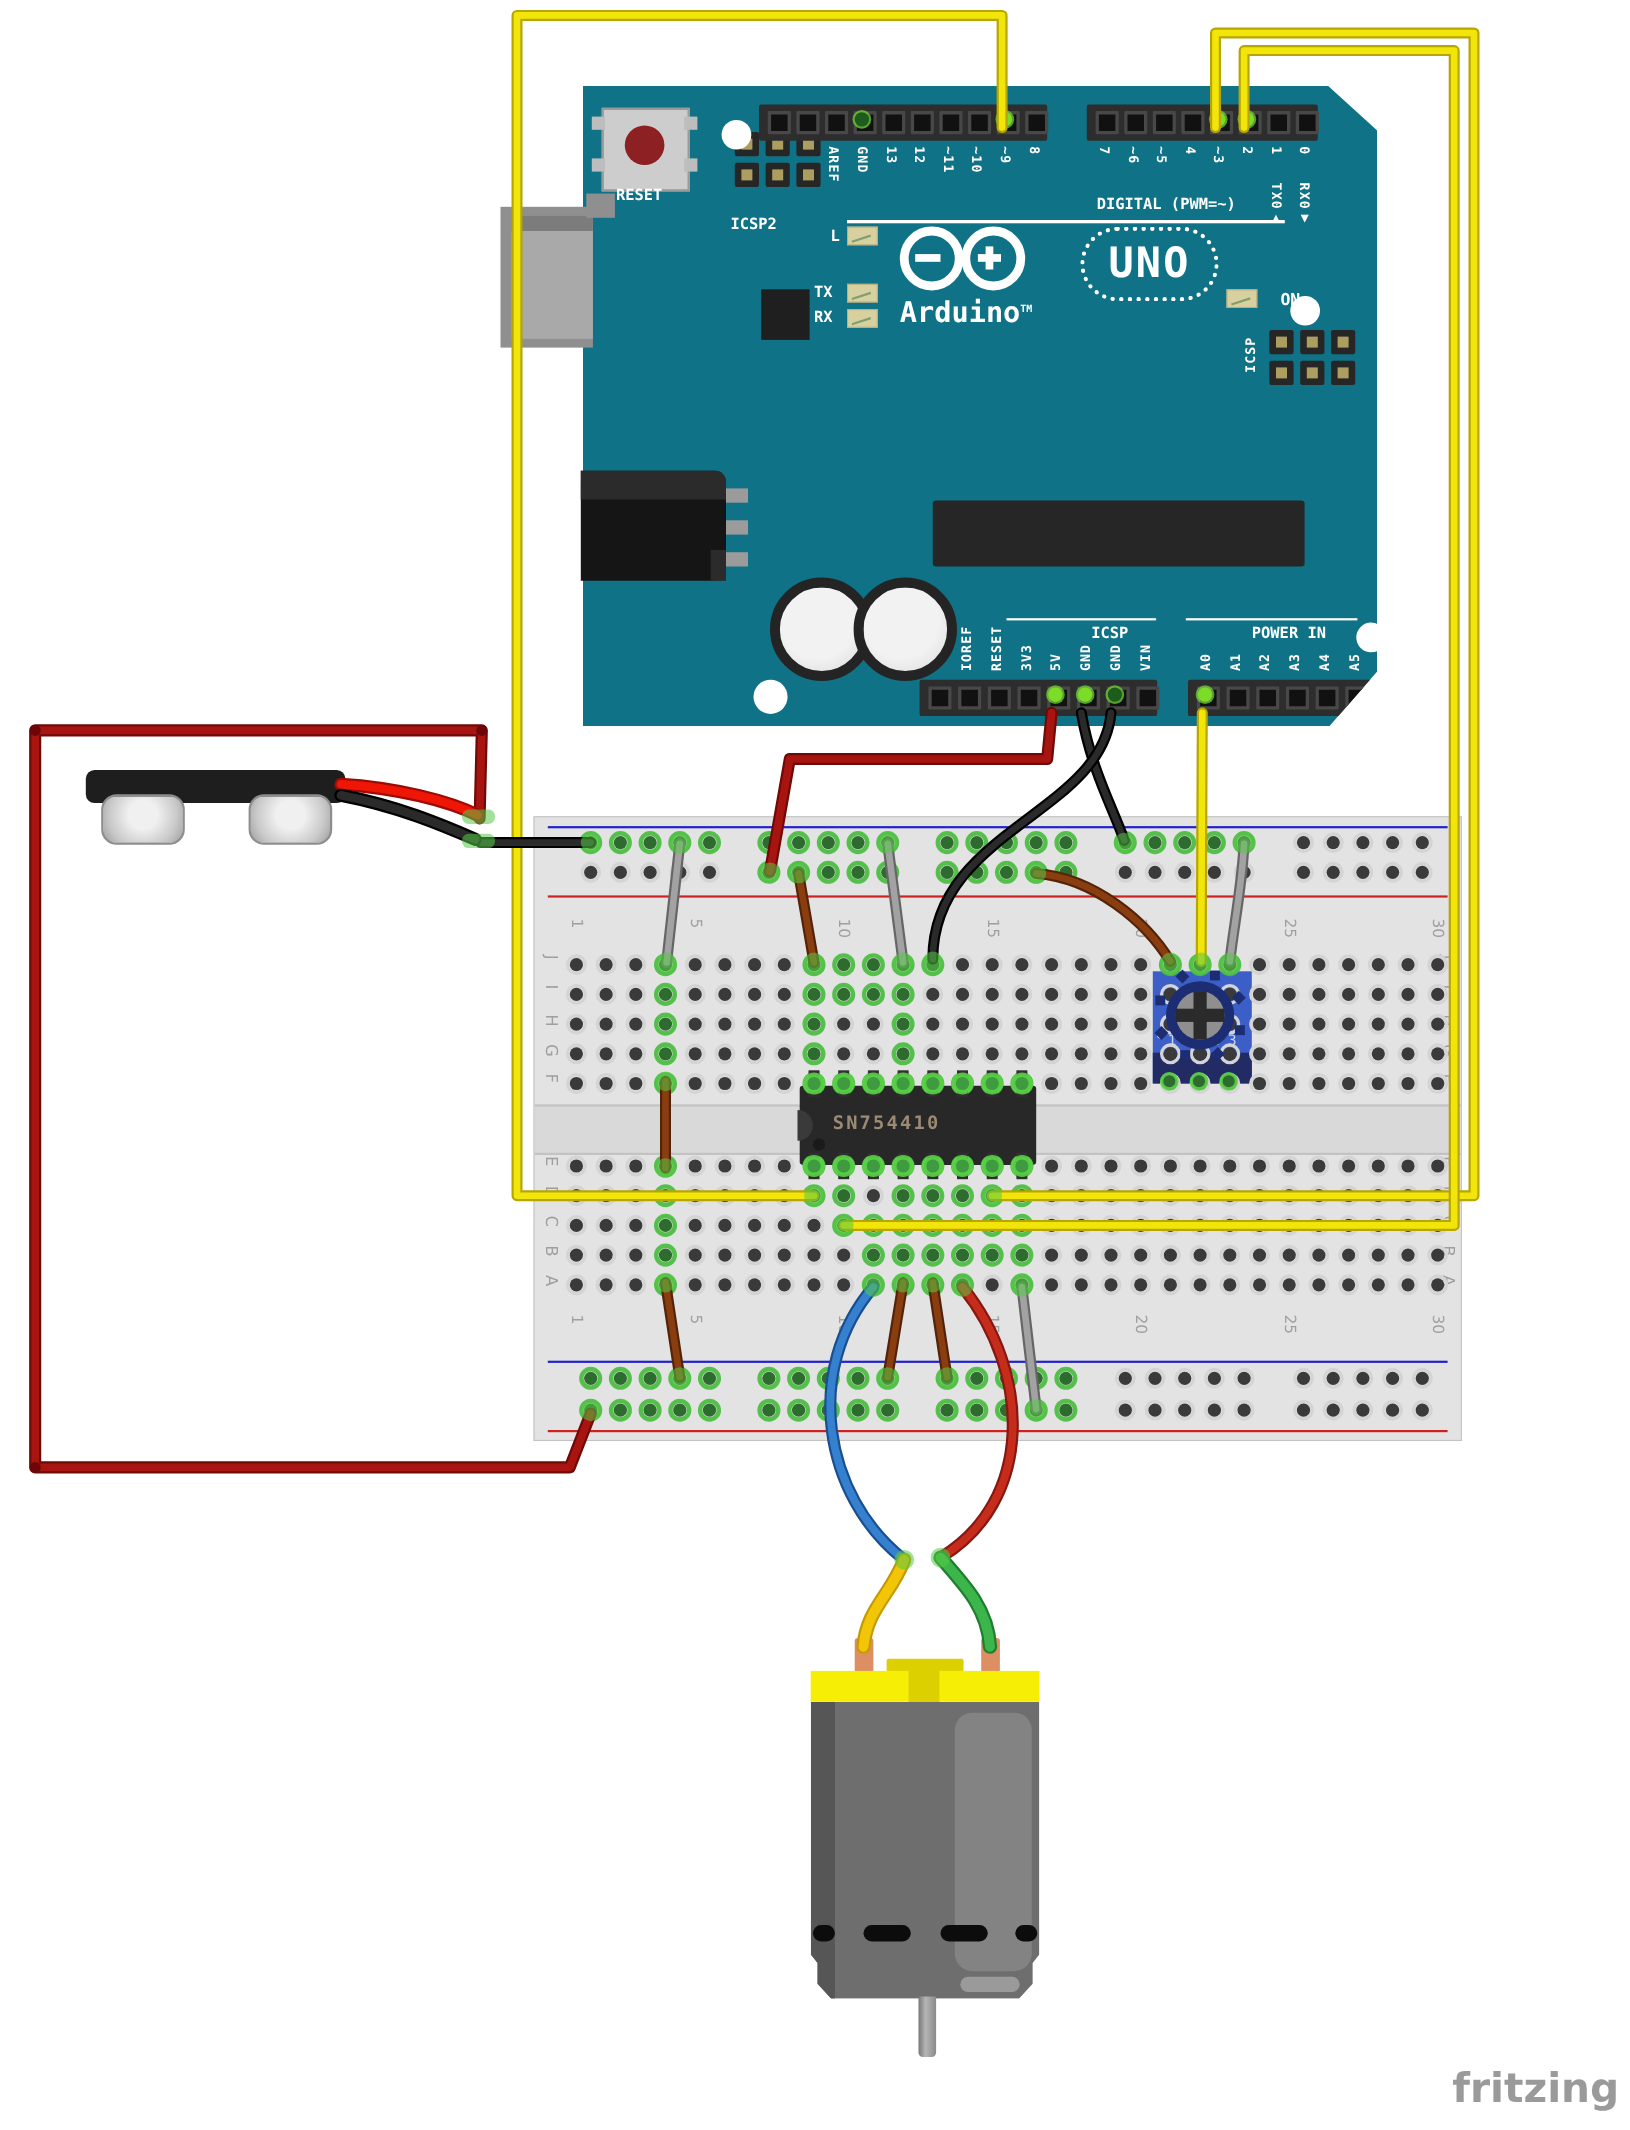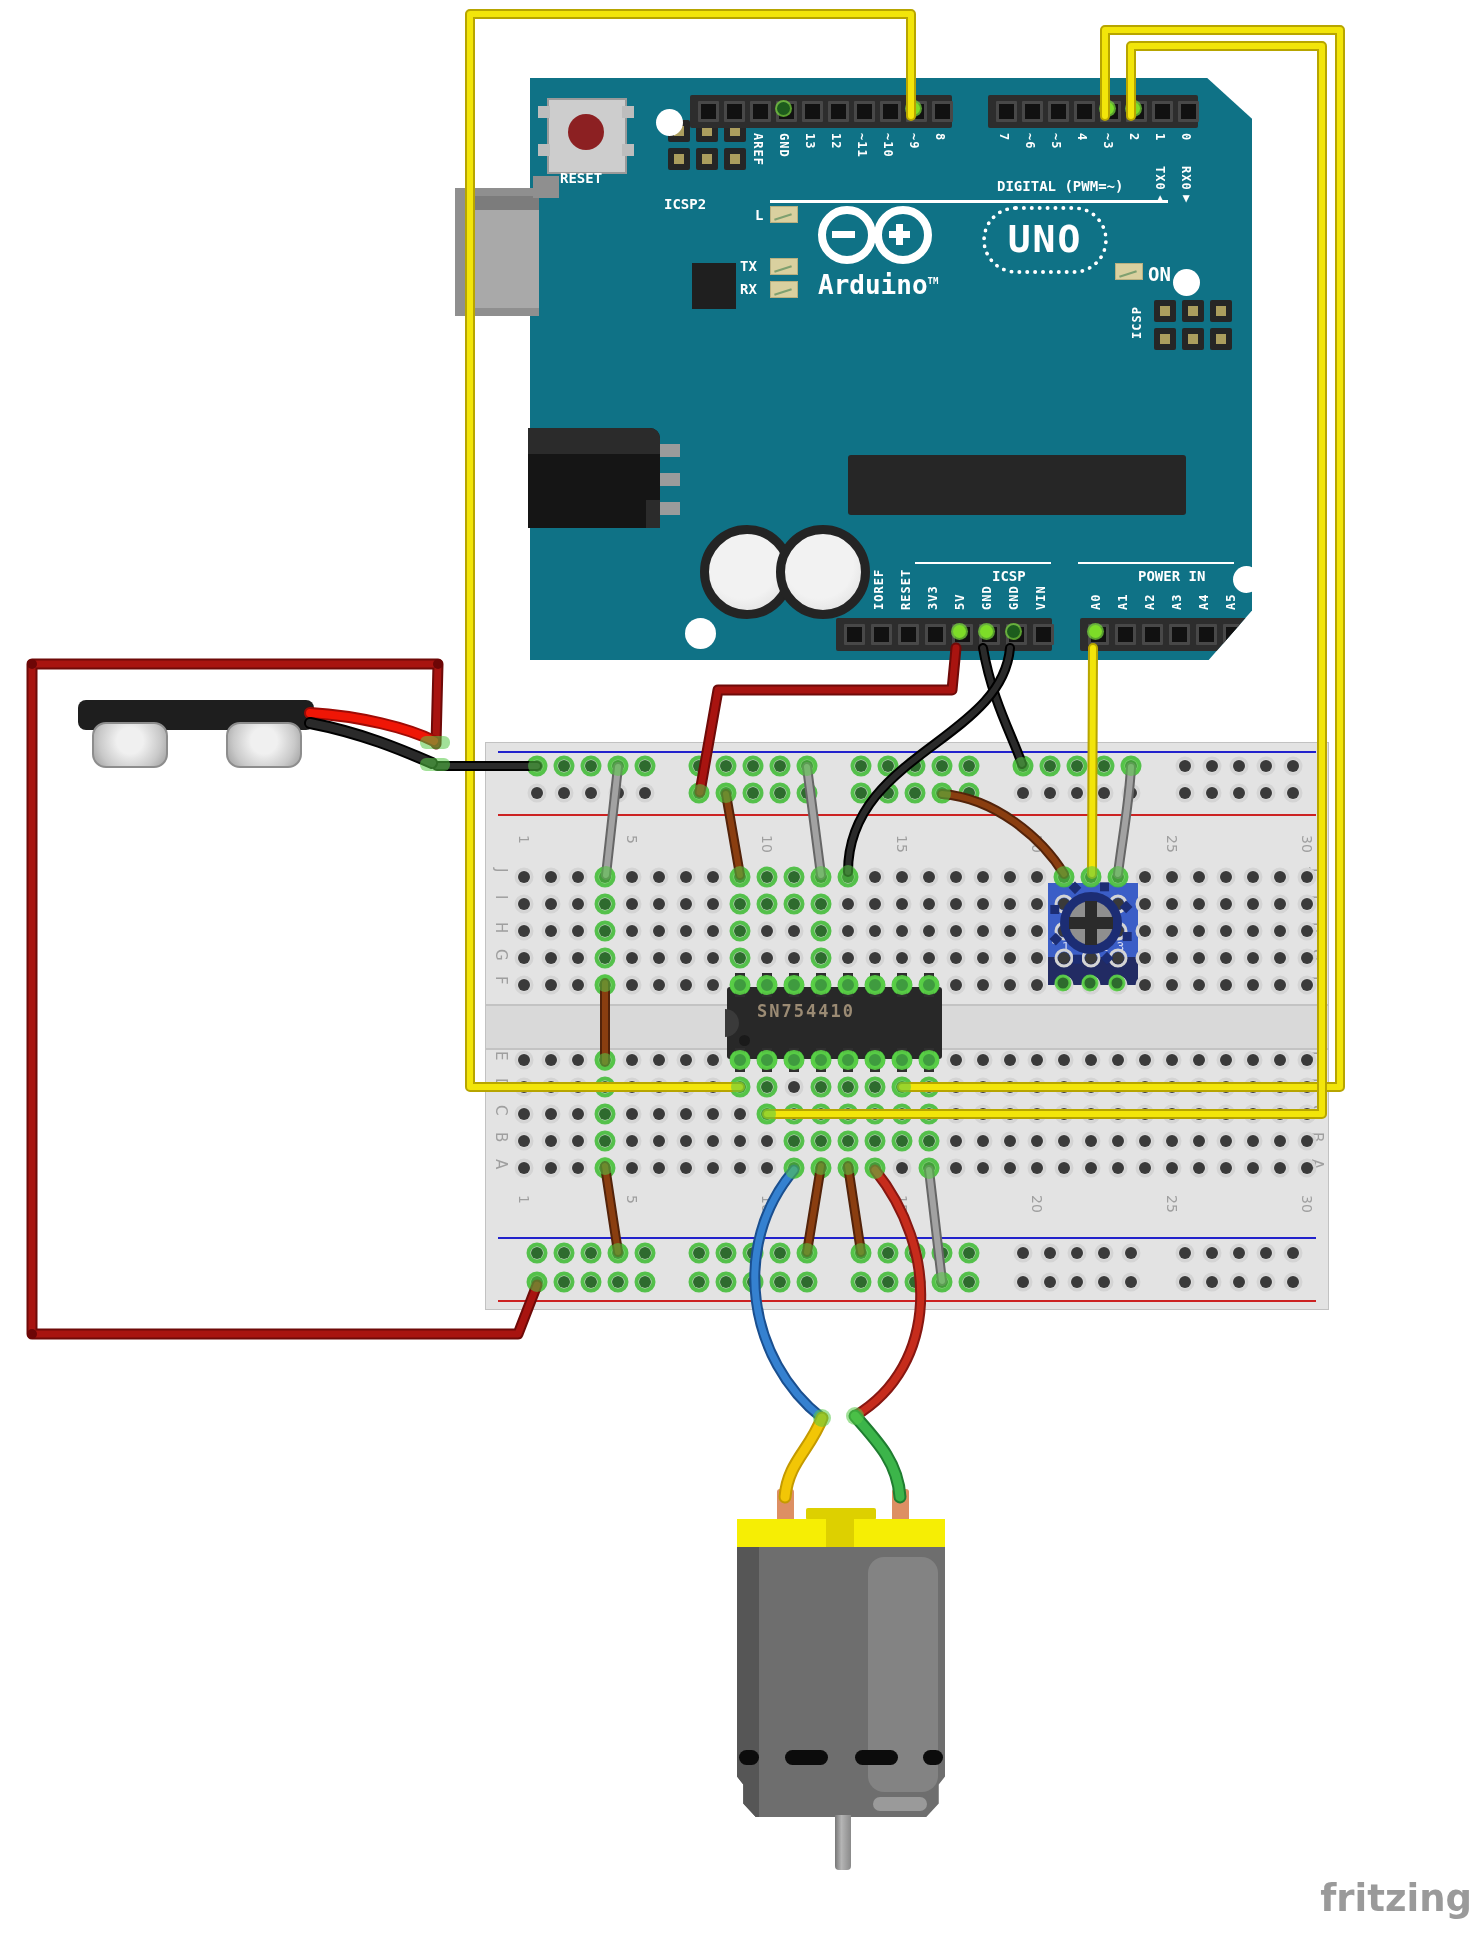--- a/index.html
+++ b/index.html
@@ -23,21 +23,21 @@
   
   #breadboard{left:485px;top:742px;width:842px;height:566px;background:#e3e3e3;border:1px solid #c2c2c2;}
   .railline{position:absolute;left:12px;width:818px;height:2px;}
   .bbletter{position:absolute;color:#9f9f9f;font-size:15px;writing-mode:vertical-rl;font-family:"DejaVu Sans",sans-serif;}
   .bbnum{position:absolute;color:#9f9f9f;font-size:14px;writing-mode:vertical-rl;font-family:"DejaVu Sans",sans-serif;}
   #channel{position:absolute;left:0;top:261px;width:842px;height:42px;background:#d9d9d9;border-top:2px solid #c3c3c3;border-bottom:2px solid #c3c3c3;}
   
   #chip{left:727px;top:987px;width:215px;height:72px;background:#282828;border-radius:3px;}
   #chip .notch{position:absolute;left:-2px;top:22px;width:14px;height:28px;background:#3a3a3a;border-radius:0 14px 14px 0;}
   #chip .dot{position:absolute;left:12px;top:48px;width:11px;height:11px;background:#1a1a1a;border-radius:50%;}
-  #chip .lbl{position:absolute;left:30px;top:14px;width:180px;color:#9b8b74;font-size:17px;font-weight:bold;
+  #chip .lbl{position:absolute;left:30px;top:24px;width:180px;color:#9b8b74;font-size:17px;font-weight:bold;
              font-family:"DejaVu Sans Mono","Liberation Mono",monospace;letter-spacing:2px;}
   
   #pot{left:1048px;top:883px;width:90px;height:102px;background:#3b5ec7;}
   #pot .strip{position:absolute;left:0;top:74px;width:90px;height:28px;background:#222b63;}
   #pot .lbl{position:absolute;left:0px;top:56px;width:90px;text-align:center;color:#cdd4f2;font-size:13px;
             font-family:"DejaVu Sans Mono","Liberation Mono",monospace;}
   #pot .wdot{position:absolute;left:4px;top:56px;width:5px;height:5px;border-radius:50%;background:#e8e8e8;}
   
   #battery-body{left:66px;top:762px;width:270px;height:276px;border-radius:16px 16px 12px 12px;
      background:linear-gradient(180deg,#e2b183 0 4%,#cf9052 4% 30%,#3a3a3a 30% 31%,#303030 31% 100%);}
@@ -172,21 +172,21 @@
       <span>Arduino</span><sup style="font-size:9px;">TM</sup>
     </div>
 
     <div class="abs" style="left:452px;top:128px;width:118px;height:60px;border:4px dotted #fff;border-radius:34px;text-align:center;">
       <span class="boardtext" style="font-size:38px;line-height:58px;letter-spacing:2px;">UNO</span>
     </div>
 
     <div class="ledrect" style="left:585px;top:185px;">
         <i></i>
       </div>
-    <div class="boardtext abs" style="left:618px;top:185px;font-size:19px;">ON</div>
+    <div class="boardtext abs" style="left:634px;top:185px;font-size:15px;">ON</div>
 
     <div id="icsp" style="position: absolute; left: 0px; top: 40px;">
         <div style="position: absolute; left: 624px; top: 182px; width: 22px; height: 22px; background: rgb(38, 38, 38); border-radius: 2px;">
           <div style="position: absolute; left: 6px; top: 6px; width: 10px; height: 10px; background: rgb(172, 158, 94);"></div>
         </div>
         <div style="position: absolute; left: 652px; top: 182px; width: 22px; height: 22px; background: rgb(38, 38, 38); border-radius: 2px;">
           <div style="position: absolute; left: 6px; top: 6px; width: 10px; height: 10px; background: rgb(172, 158, 94);"></div>
         </div>
         <div style="position: absolute; left: 680px; top: 182px; width: 22px; height: 22px; background: rgb(38, 38, 38); border-radius: 2px;">
           <div style="position: absolute; left: 6px; top: 6px; width: 10px; height: 10px; background: rgb(172, 158, 94);"></div>

